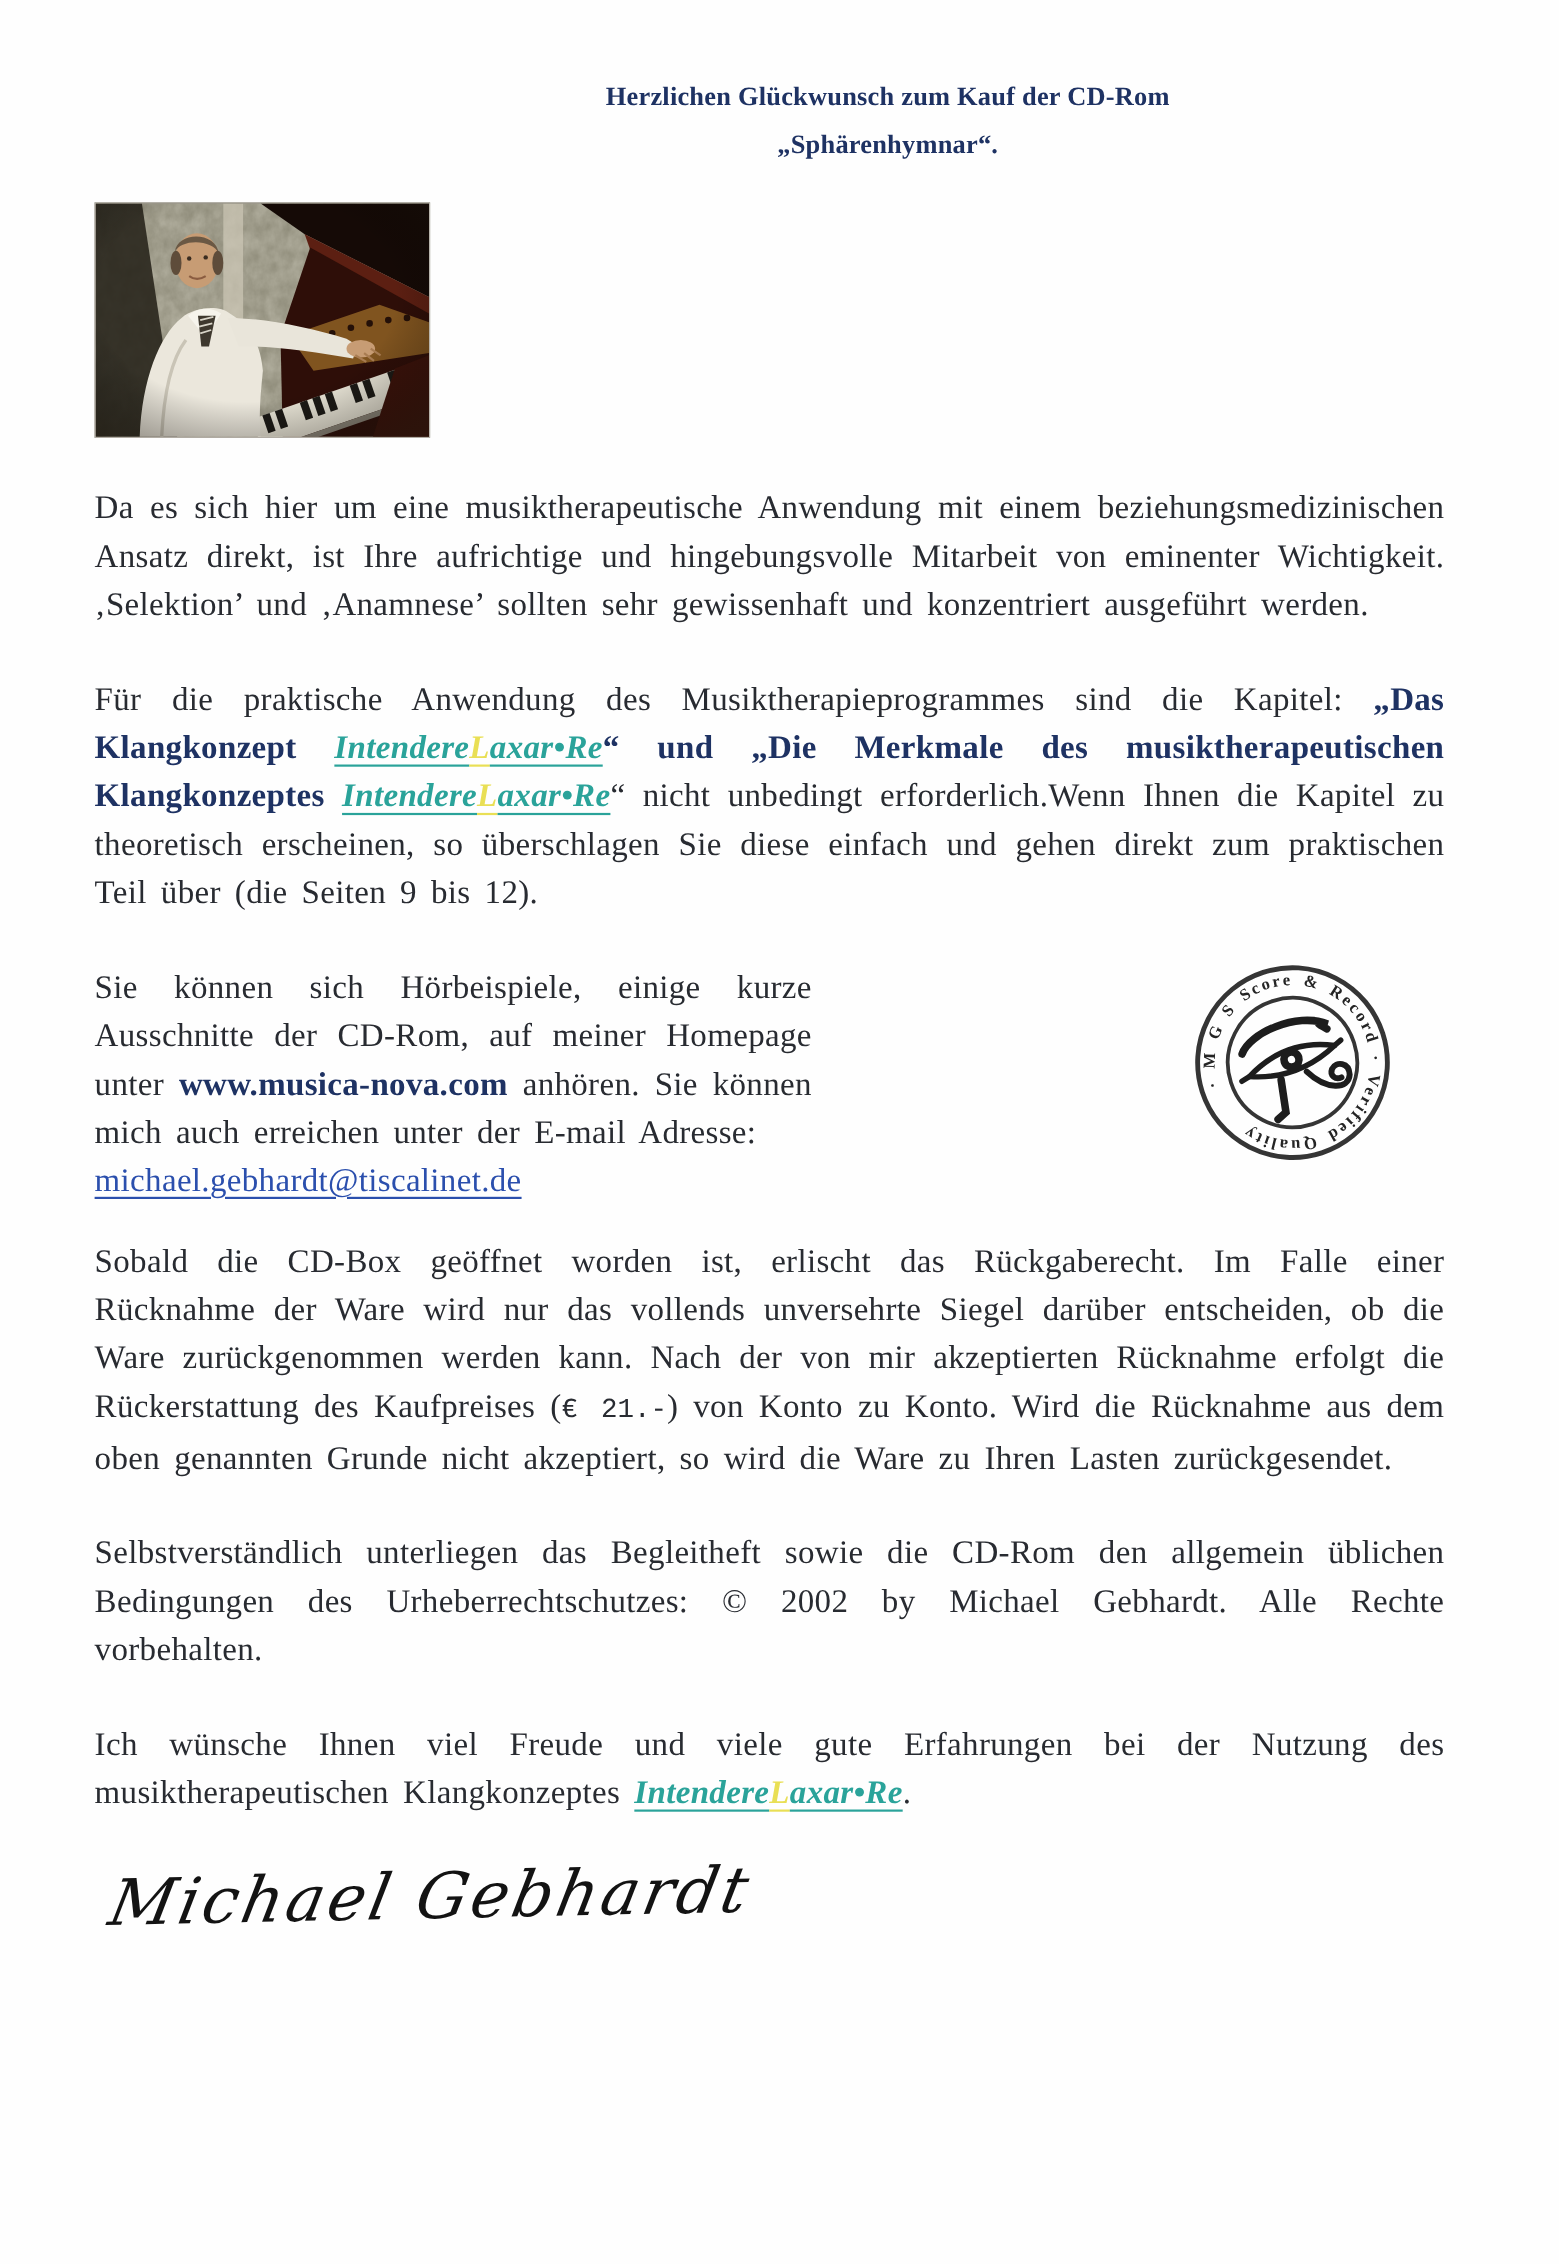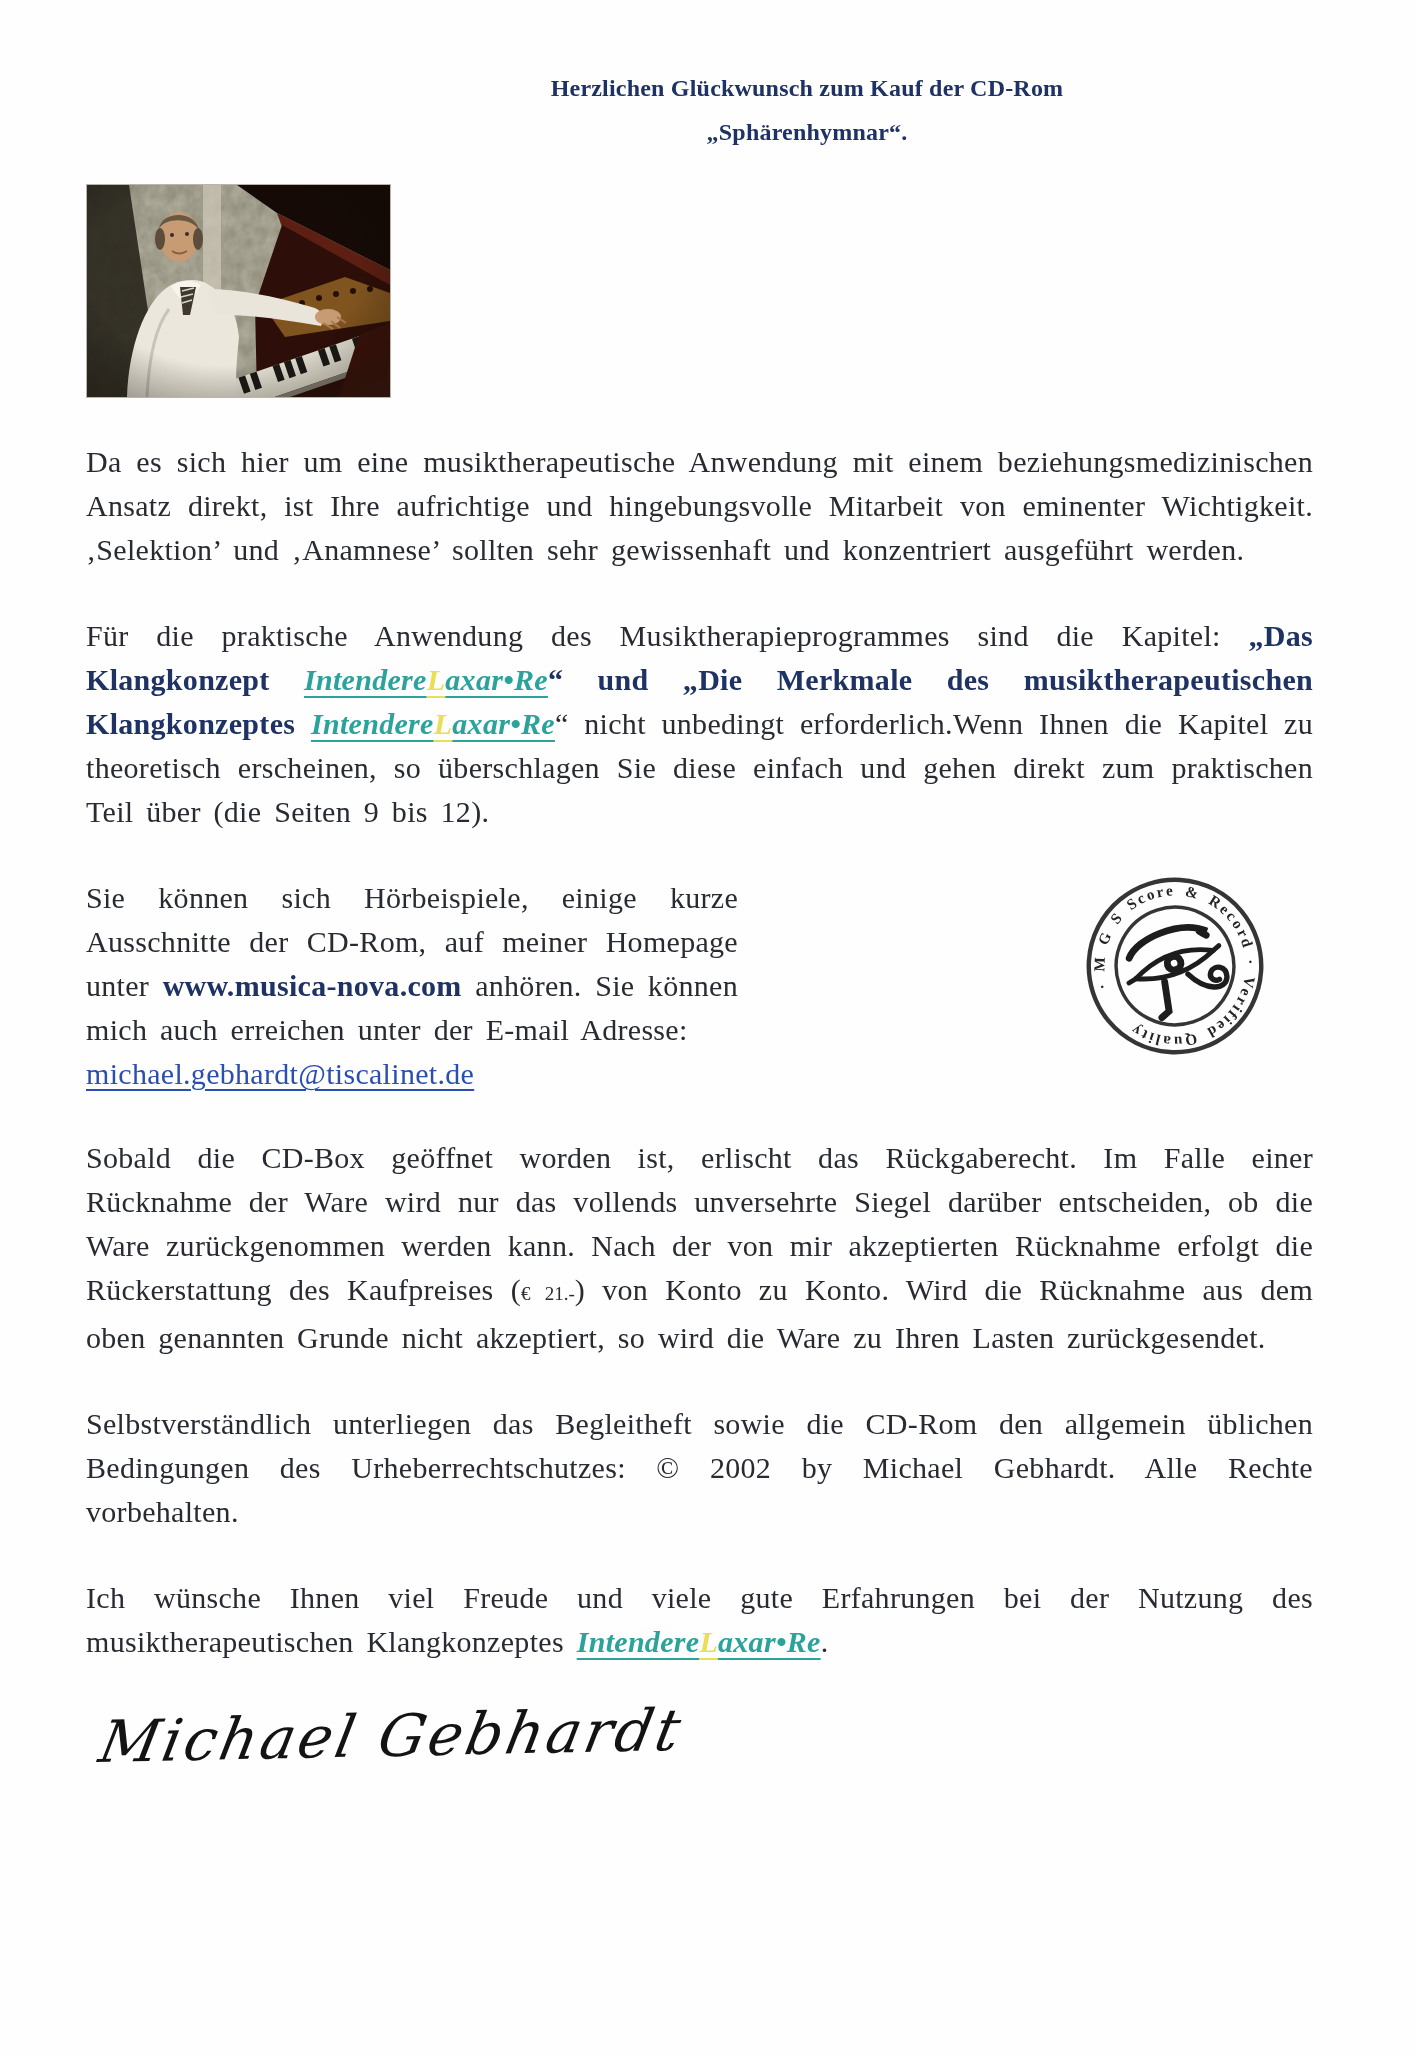--- a/index.html
+++ b/index.html
@@ -48,30 +48,30 @@
   .klang{text-decoration:none;white-space:nowrap;}
   .klang span{
     font-style:italic;font-weight:700;
     text-decoration:underline;
     text-decoration-thickness:2px;
     text-underline-offset:6px;
     margin-top:16px;
   }
   .kt{color:var(--link-teal);}
   .ky{color:var(--highlight-yellow);}
-  .hoer-row{display:flex;margin-bottom:40px;}
+  .hoer-row{display:flex;margin-bottom:29px;}
   .hoer-text{width:652px;flex:0 0 652px;margin-bottom:0;}
   .seal-wrap{margin-left:auto;padding-right:40px;margin-top:-8px;}
   .email{
     color:var(--link-blue);
     text-decoration:underline;
     text-decoration-thickness:2px;
     text-underline-offset:5px;
   }
-  .euro{font-family:Liberation Serif, serif;font-size:19px;letter-spacing:0;}
+  .euro{font-family:Liberation Mono, monospace;font-size:25px;letter-spacing:0;}
   .signature{
     margin:44px 0 0 8px;
     font-family:"DejaVu Serif", serif;
     font-style:italic;
     font-size:58px;
     letter-spacing:3px;
     color:#131313;
     transform:skewX(-12deg) rotate(-1.2deg);
     transform-origin:0 100%;
     width:max-content;

